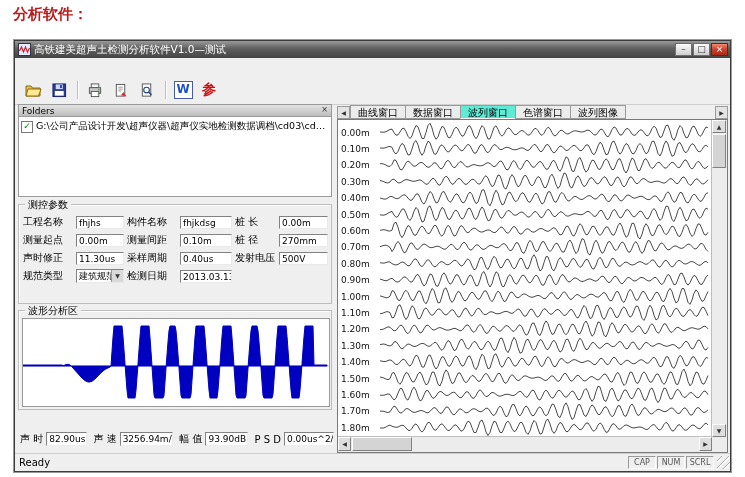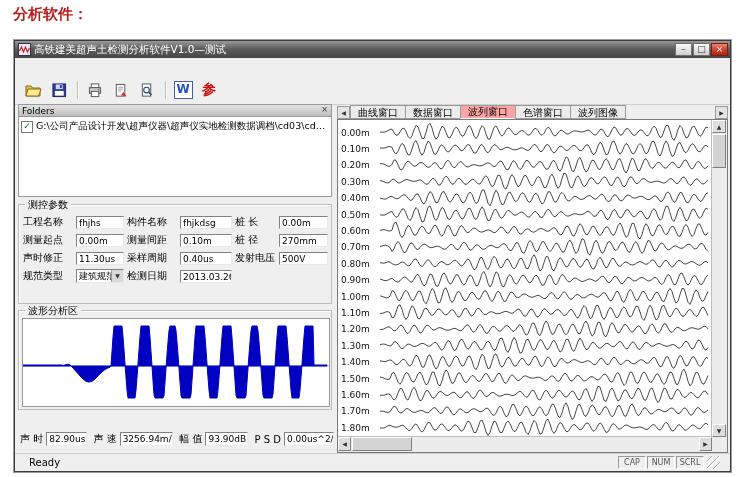--- a/index.html
+++ b/index.html
@@ -83,37 +83,37 @@
   .display{height:14px;background:#fff;border:1px solid;border-color:#828282 #ededed #ededed #828282;
            font-size:9px;line-height:13px;padding:0 2px;box-sizing:border-box;margin-right:6px;
            overflow:hidden;white-space:nowrap;}
 
   
   .tabs{position:absolute;left:0;top:0;right:0;height:15px;display:flex;align-items:flex-end;}
   .tab-arrow{width:13px;height:13px;background:#e4e4e4;border:1px solid #9a9a9a;font-size:6px;
              text-align:center;line-height:11px;box-sizing:border-box;flex:none;color:#333;}
   .tab{height:14px;line-height:13px;padding:0 7px;font-size:10px;background:#ececec;
        border:1px solid #9a9a9a;margin-right:-1px;white-space:nowrap;box-sizing:border-box;}
-  .tab.on{background:#fca5a5;border-bottom-color:#fff;font-family:Liberation Mono, monospace;}
+  .tab.on{background:#5eead4;border-bottom-color:#fff;}
   .tab-arrow.right{margin-left:auto;}
   .wave-view{position:absolute;left:0;top:15px;right:0;bottom:0;background:#fff;
              border:1px solid #7a7a7a;box-sizing:border-box;overflow:hidden;}
   #trace-svg{position:absolute;left:0;top:0;}
   .depth-label{font-size:9px;fill:#111;font-family:"DejaVu Sans",sans-serif;}
 
   .vscroll{position:absolute;right:0;top:0;width:15px;bottom:15px;background:#ececec;border-left:1px solid #bdbdbd;}
   .hscroll{position:absolute;left:0;right:15px;bottom:0;height:15px;background:#ececec;border-top:1px solid #bdbdbd;}
   .sb-btn{position:absolute;background:#dedede;border:1px solid;border-color:#fff #808080 #808080 #fff;
           font-size:6px;text-align:center;color:#333;box-sizing:border-box;}
   .sb-thumb{position:absolute;background:#d4d4d4;border:1px solid;border-color:#fff #808080 #808080 #fff;box-sizing:border-box;}
   .scroll-corner{position:absolute;right:0;bottom:0;width:15px;height:15px;background:#ececec;}
 
   
   .statusbar{position:absolute;left:0;right:0;bottom:0;height:18px;background:#efefef;
-             border-top:1px solid #cfcfcf;display:flex;align-items:center;padding:0 10px;box-sizing:border-box;}
+             border-top:1px solid #cfcfcf;display:flex;align-items:center;padding:0 0;box-sizing:border-box;}
   .status-ready{font-size:10px;padding-left:4px;flex:none;}
   .flags{display:flex;margin-left:auto;gap:1px;align-items:center;}
   .flag{width:28px;height:13px;font-size:8px;color:#555;text-align:center;line-height:12px;
         border:1px solid;border-color:#9a9a9a #fff #fff #9a9a9a;box-sizing:border-box;}
   .grip{width:13px;height:13px;margin-left:2px;
         background:repeating-linear-gradient(135deg,transparent 0 3px,#aaa 3px 4px,#fff 4px 5px);}
 </style>
 </head>
 <body>
 
@@ -219,21 +219,21 @@
             <div class="p-input">0.40us</div>
             <div class="p-label">发射电压</div>
             <div class="p-input">500V</div>
 
             <div class="p-label">规范类型</div>
             <div class="p-select">
               <span>建筑规范</span>
               <span class="dd-arrow">▼</span>
             </div>
             <div class="p-label">检测日期</div>
-            <div class="p-input">2013.03.26</div>
+            <div class="p-input">2013.03.13</div>
             <div></div>
               <div></div>
           </div>
         </div>
 
         <div class="groupbox wave-box">
           <span class="legend">波形分析区</span>
           <svg id="wave-svg" width="306" height="87" viewBox="0 0 306 87">
             <line x1="0" y1="47" x2="306" y2="47" stroke="#9a9ad0" stroke-width="0.5"></line>
             <path id="wave-path" stroke-width="1" d="M0,47 L0,46.0 L1,46.0 L2,46.0 L3,46.0 L4,46.0 L5,46.0 L6,46.0 L7,46.0 L8,46.0 L9,46.0 L10,46.0 L11,46.0 L12,46.0 L13,46.0 L14,46.0 L15,46.0 L16,46.0 L17,46.0 L18,46.0 L19,46.0 L20,46.0 L21,46.0 L22,46.0 L23,46.0 L24,46.0 L25,46.0 L26,46.0 L27,46.0 L28,46.0 L29,46.0 L30,46.0 L31,46.0 L32,46.0 L33,46.0 L34,46.0 L35,46.0 L36,46.0 L37,46.0 L38,46.0 L39,46.0 L40,46.6 L41,46.3 L42,46.0 L43,45.6 L44,45.4 L45,45.3 L46,45.5 L47,46.0 L48,46.8 L49,47.8 L50,49.0 L51,50.2 L52,51.3 L53,52.5 L54,53.6 L55,54.7 L56,55.8 L57,56.9 L58,58.0 L59,59.0 L60,59.9 L61,60.8 L62,61.6 L63,62.2 L64,62.6 L65,62.9 L66,63.0 L67,62.9 L68,62.6 L69,62.2 L70,61.6 L71,60.8 L72,59.9 L73,59.0 L74,58.0 L75,56.9 L76,55.9 L77,54.9 L78,53.9 L79,52.9 L80,52.1 L81,51.3 L82,50.5 L83,49.9 L84,49.4 L85,48.9 L86,48.5 L87,48.2 L88,47.0 L89,32.3 L90,18.3 L91,7.0 L92,7.0 L93,7.0 L94,7.0 L95,7.0 L96,7.0 L97,7.0 L98,7.0 L99,7.0 L100,17.5 L101,30.8 L102,44.7 L103,58.4 L104,71.2 L105,79.0 L106,79.0 L107,79.0 L108,79.0 L109,79.0 L110,79.0 L111,79.0 L112,79.0 L113,71.2 L114,58.4 L115,44.7 L116,30.8 L117,17.5 L118,7.0 L119,7.0 L120,7.0 L121,7.0 L122,7.0 L123,7.0 L124,7.0 L125,7.0 L126,7.0 L127,18.4 L128,32.4 L129,47.1 L130,61.9 L131,75.9 L132,79.0 L133,79.0 L134,79.0 L135,79.0 L136,79.0 L137,79.0 L138,79.0 L139,79.0 L140,79.0 L141,76.6 L142,63.2 L143,49.3 L144,35.6 L145,22.9 L146,11.7 L147,7.0 L148,7.0 L149,7.0 L150,7.0 L151,7.0 L152,7.0 L153,11.7 L154,22.8 L155,35.6 L156,49.3 L157,63.1 L158,76.5 L159,79.0 L160,79.0 L161,79.0 L162,79.0 L163,79.0 L164,79.0 L165,79.0 L166,79.0 L167,79.0 L168,75.5 L169,61.5 L170,46.7 L171,32.0 L172,18.0 L173,7.0 L174,7.0 L175,7.0 L176,7.0 L177,7.0 L178,7.0 L179,7.0 L180,7.0 L181,7.0 L182,17.4 L183,30.8 L184,44.7 L185,58.4 L186,71.1 L187,79.0 L188,79.0 L189,79.0 L190,79.0 L191,79.0 L192,79.0 L193,79.0 L194,79.0 L195,71.2 L196,58.4 L197,44.8 L198,30.9 L199,17.5 L200,7.0 L201,7.0 L202,7.0 L203,7.0 L204,7.0 L205,7.0 L206,7.0 L207,7.0 L208,7.0 L209,18.6 L210,32.6 L211,47.4 L212,62.1 L213,76.1 L214,79.0 L215,79.0 L216,79.0 L217,79.0 L218,79.0 L219,79.0 L220,79.0 L221,79.0 L222,79.0 L223,76.6 L224,63.2 L225,49.3 L226,35.6 L227,22.9 L228,11.7 L229,7.0 L230,7.0 L231,7.0 L232,7.0 L233,7.0 L234,7.0 L235,11.7 L236,22.8 L237,35.5 L238,49.2 L239,63.1 L240,76.4 L241,79.0 L242,79.0 L243,79.0 L244,79.0 L245,79.0 L246,79.0 L247,79.0 L248,79.0 L249,79.0 L250,75.2 L251,61.2 L252,46.5 L253,31.7 L254,17.8 L255,7.0 L256,7.0 L257,7.0 L258,7.0 L259,7.0 L260,7.0 L261,7.0 L262,7.0 L263,7.0 L264,17.3 L265,30.7 L266,44.7 L267,58.4 L268,71.1 L269,79.0 L270,79.0 L271,79.0 L272,79.0 L273,79.0 L274,79.0 L275,79.0 L276,79.0 L277,71.2 L278,58.5 L279,44.8 L280,30.9 L281,17.6 L282,7.0 L283,7.0 L284,7.0 L285,7.0 L286,7.0 L287,7.0 L288,7.0 L289,7.0 L290,7.0 L291,46.0 L292,46.0 L293,46.0 L294,46.0 L295,46.0 L296,46.0 L297,46.0 L298,46.0 L299,46.0 L300,46.0 L301,46.0 L302,46.0 L303,46.0 L304,46.0 L304,47 Z" fill="#0000c0" stroke="#0000c0"></path>

